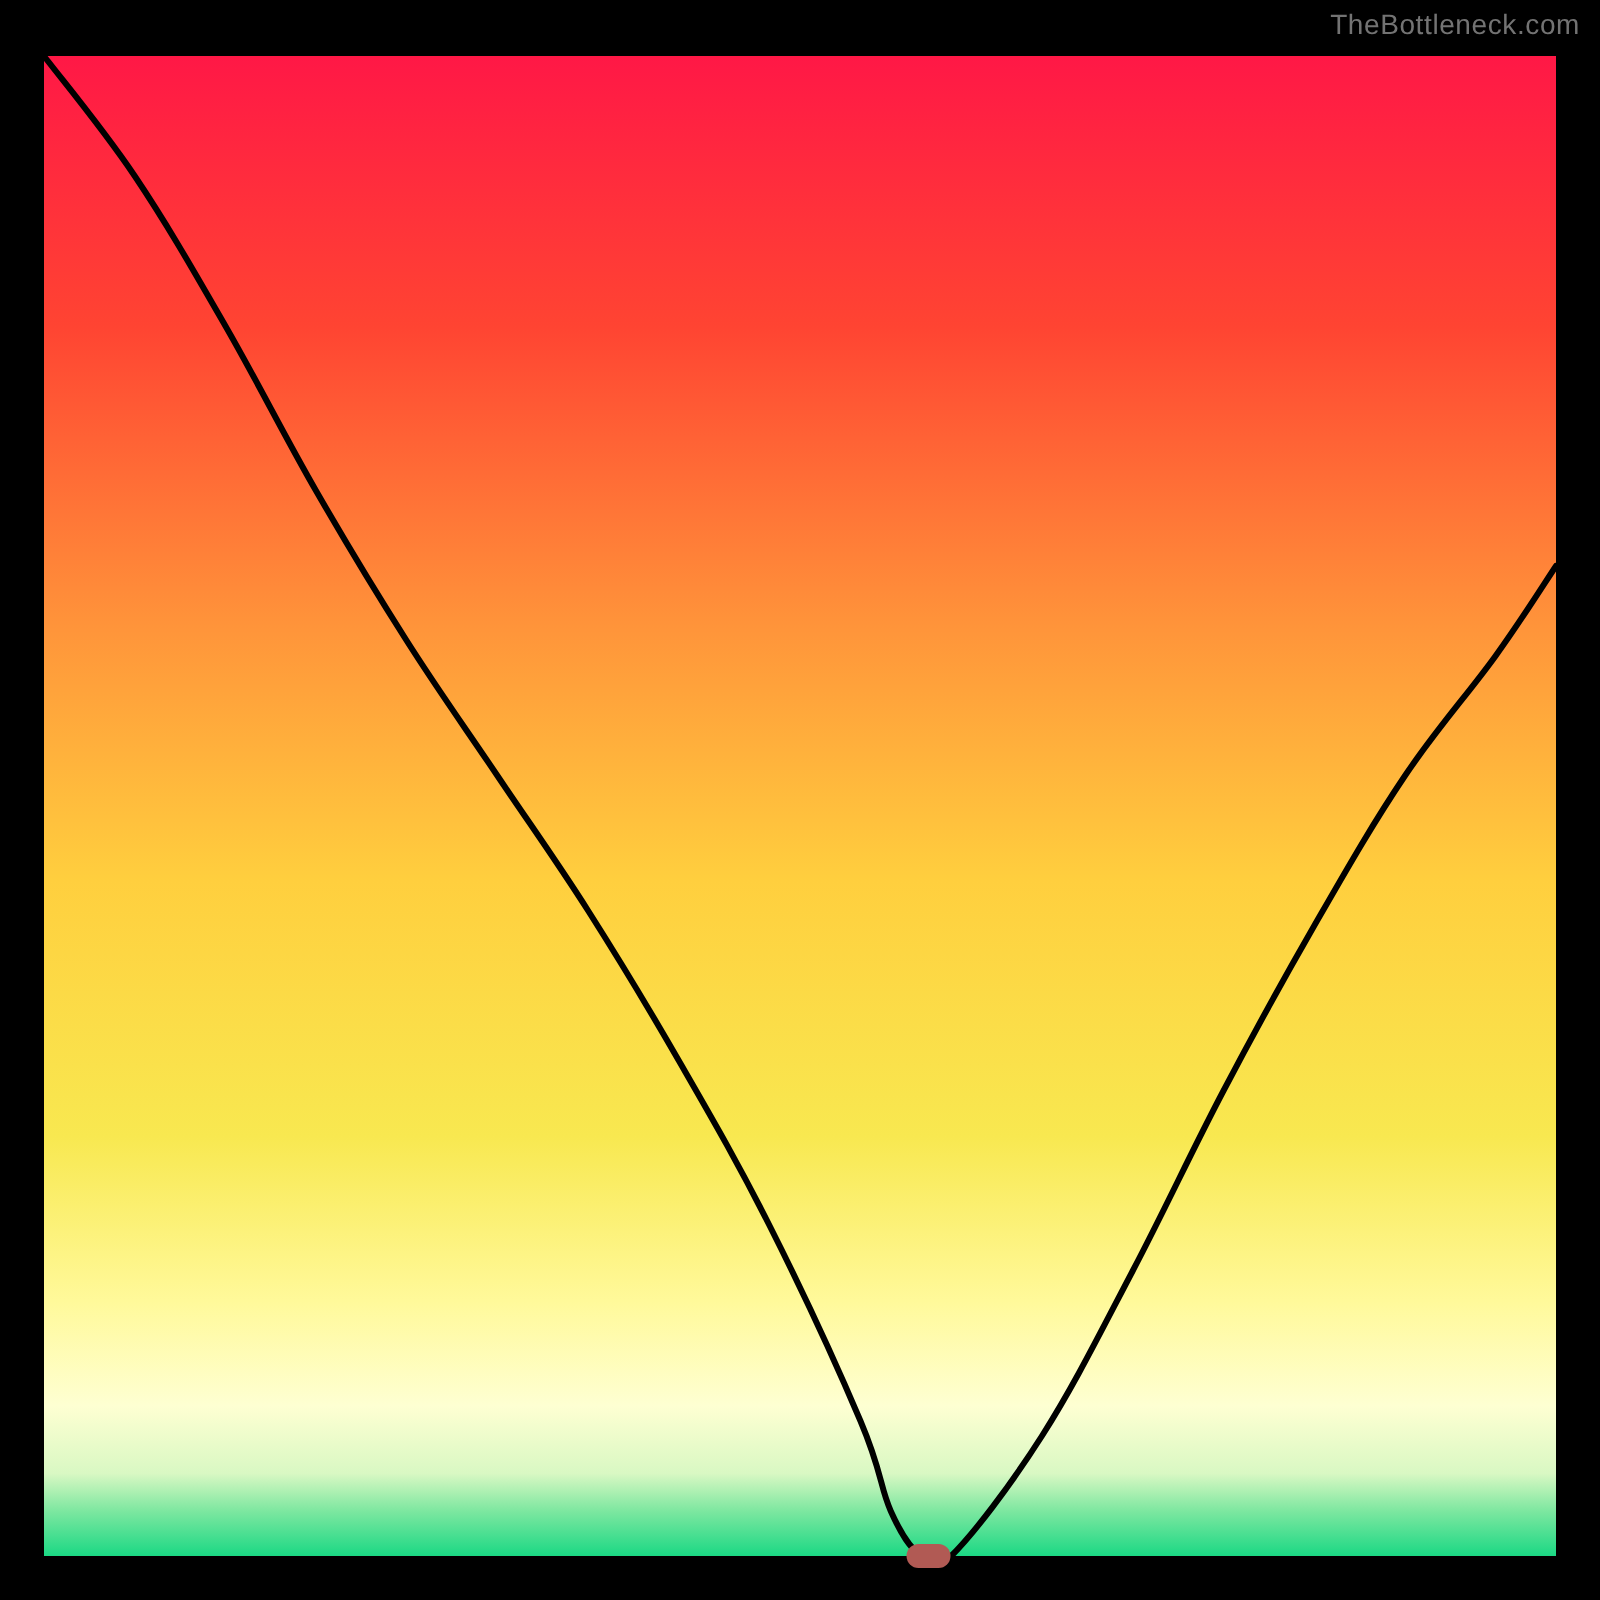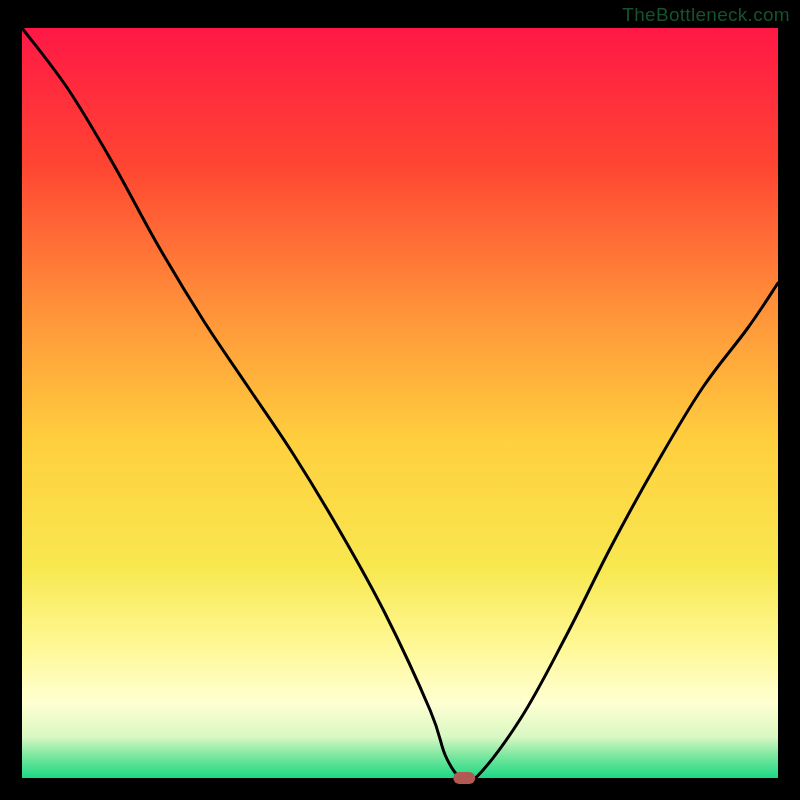--- a/index.html
+++ b/index.html
@@ -10,22 +10,22 @@
   }
   .chart-wrap {
     width: 800px;
     height: 800px;
     position: relative;
   }
   .watermark {
     position: absolute;
     top: 4px;
     right: 10px;
-    font-size: 19px;
-    color: #14532d;
+    font-size: 14px;
+    color: #737373;
     font-family: Arial, sans-serif;
     letter-spacing: 0.3px;
     z-index: 4;
   }
   svg { display: block; }
 </style>
 </head>
 <body>
 
 <div class="chart-wrap">

